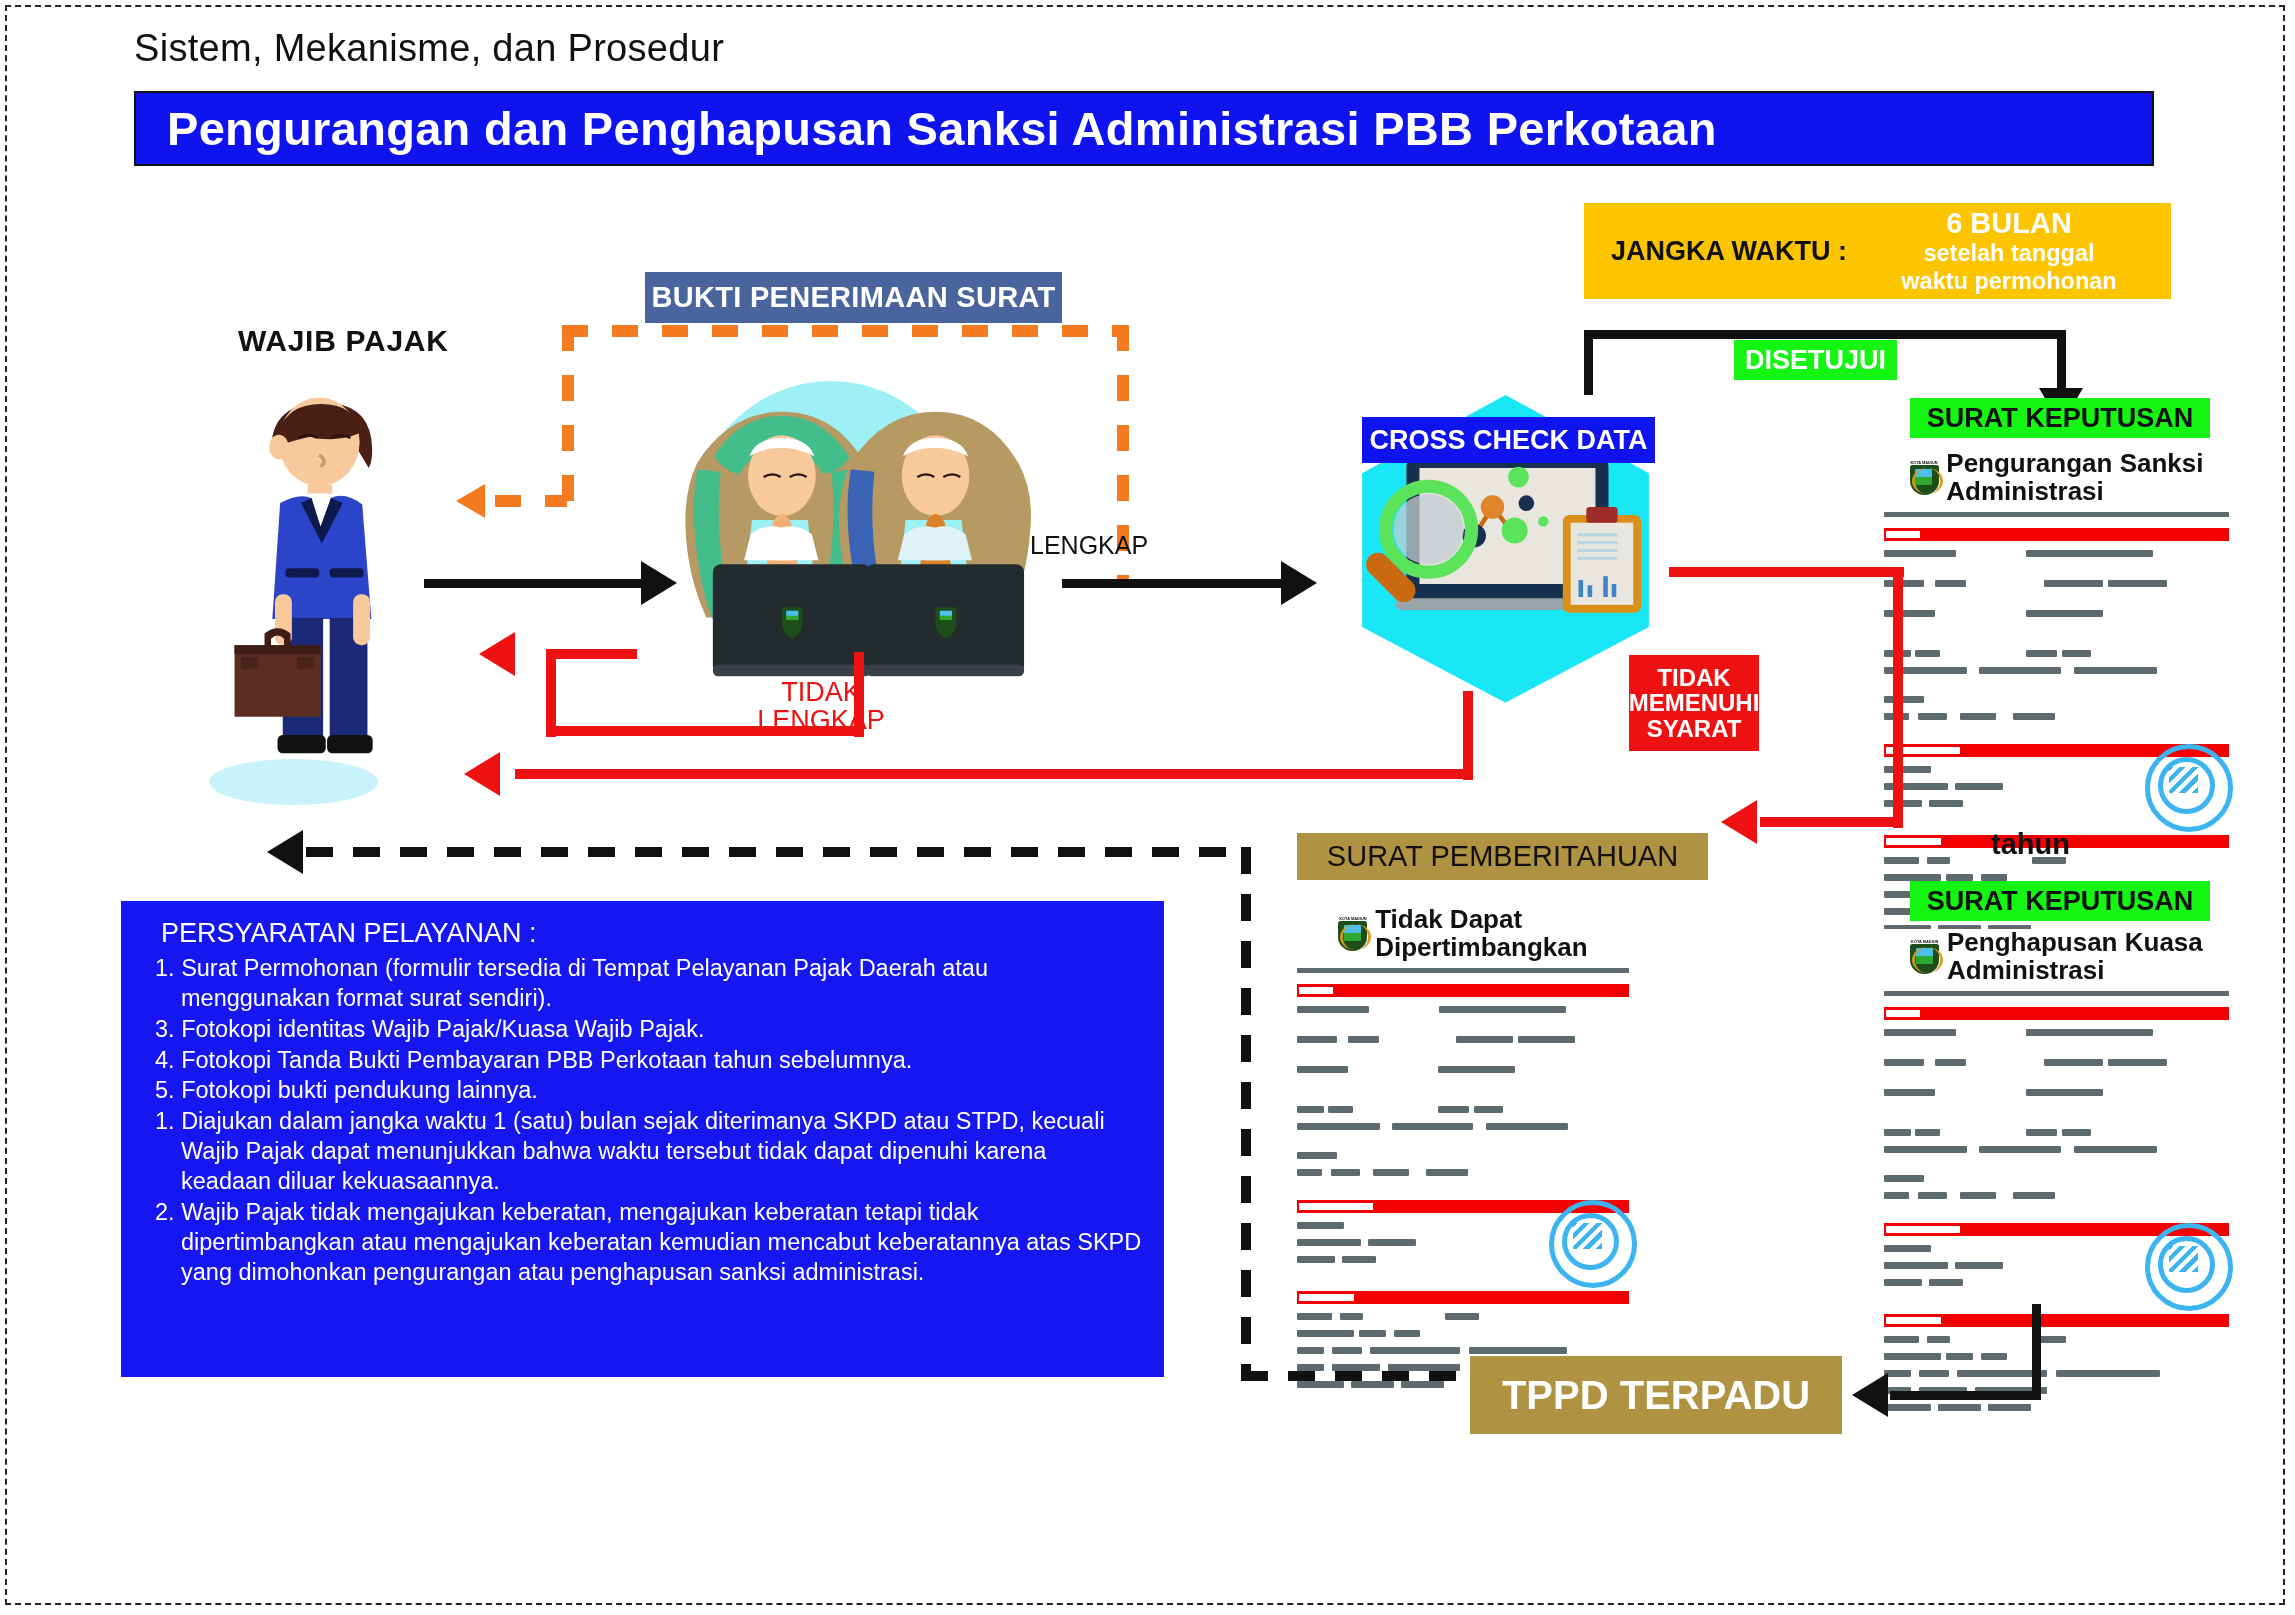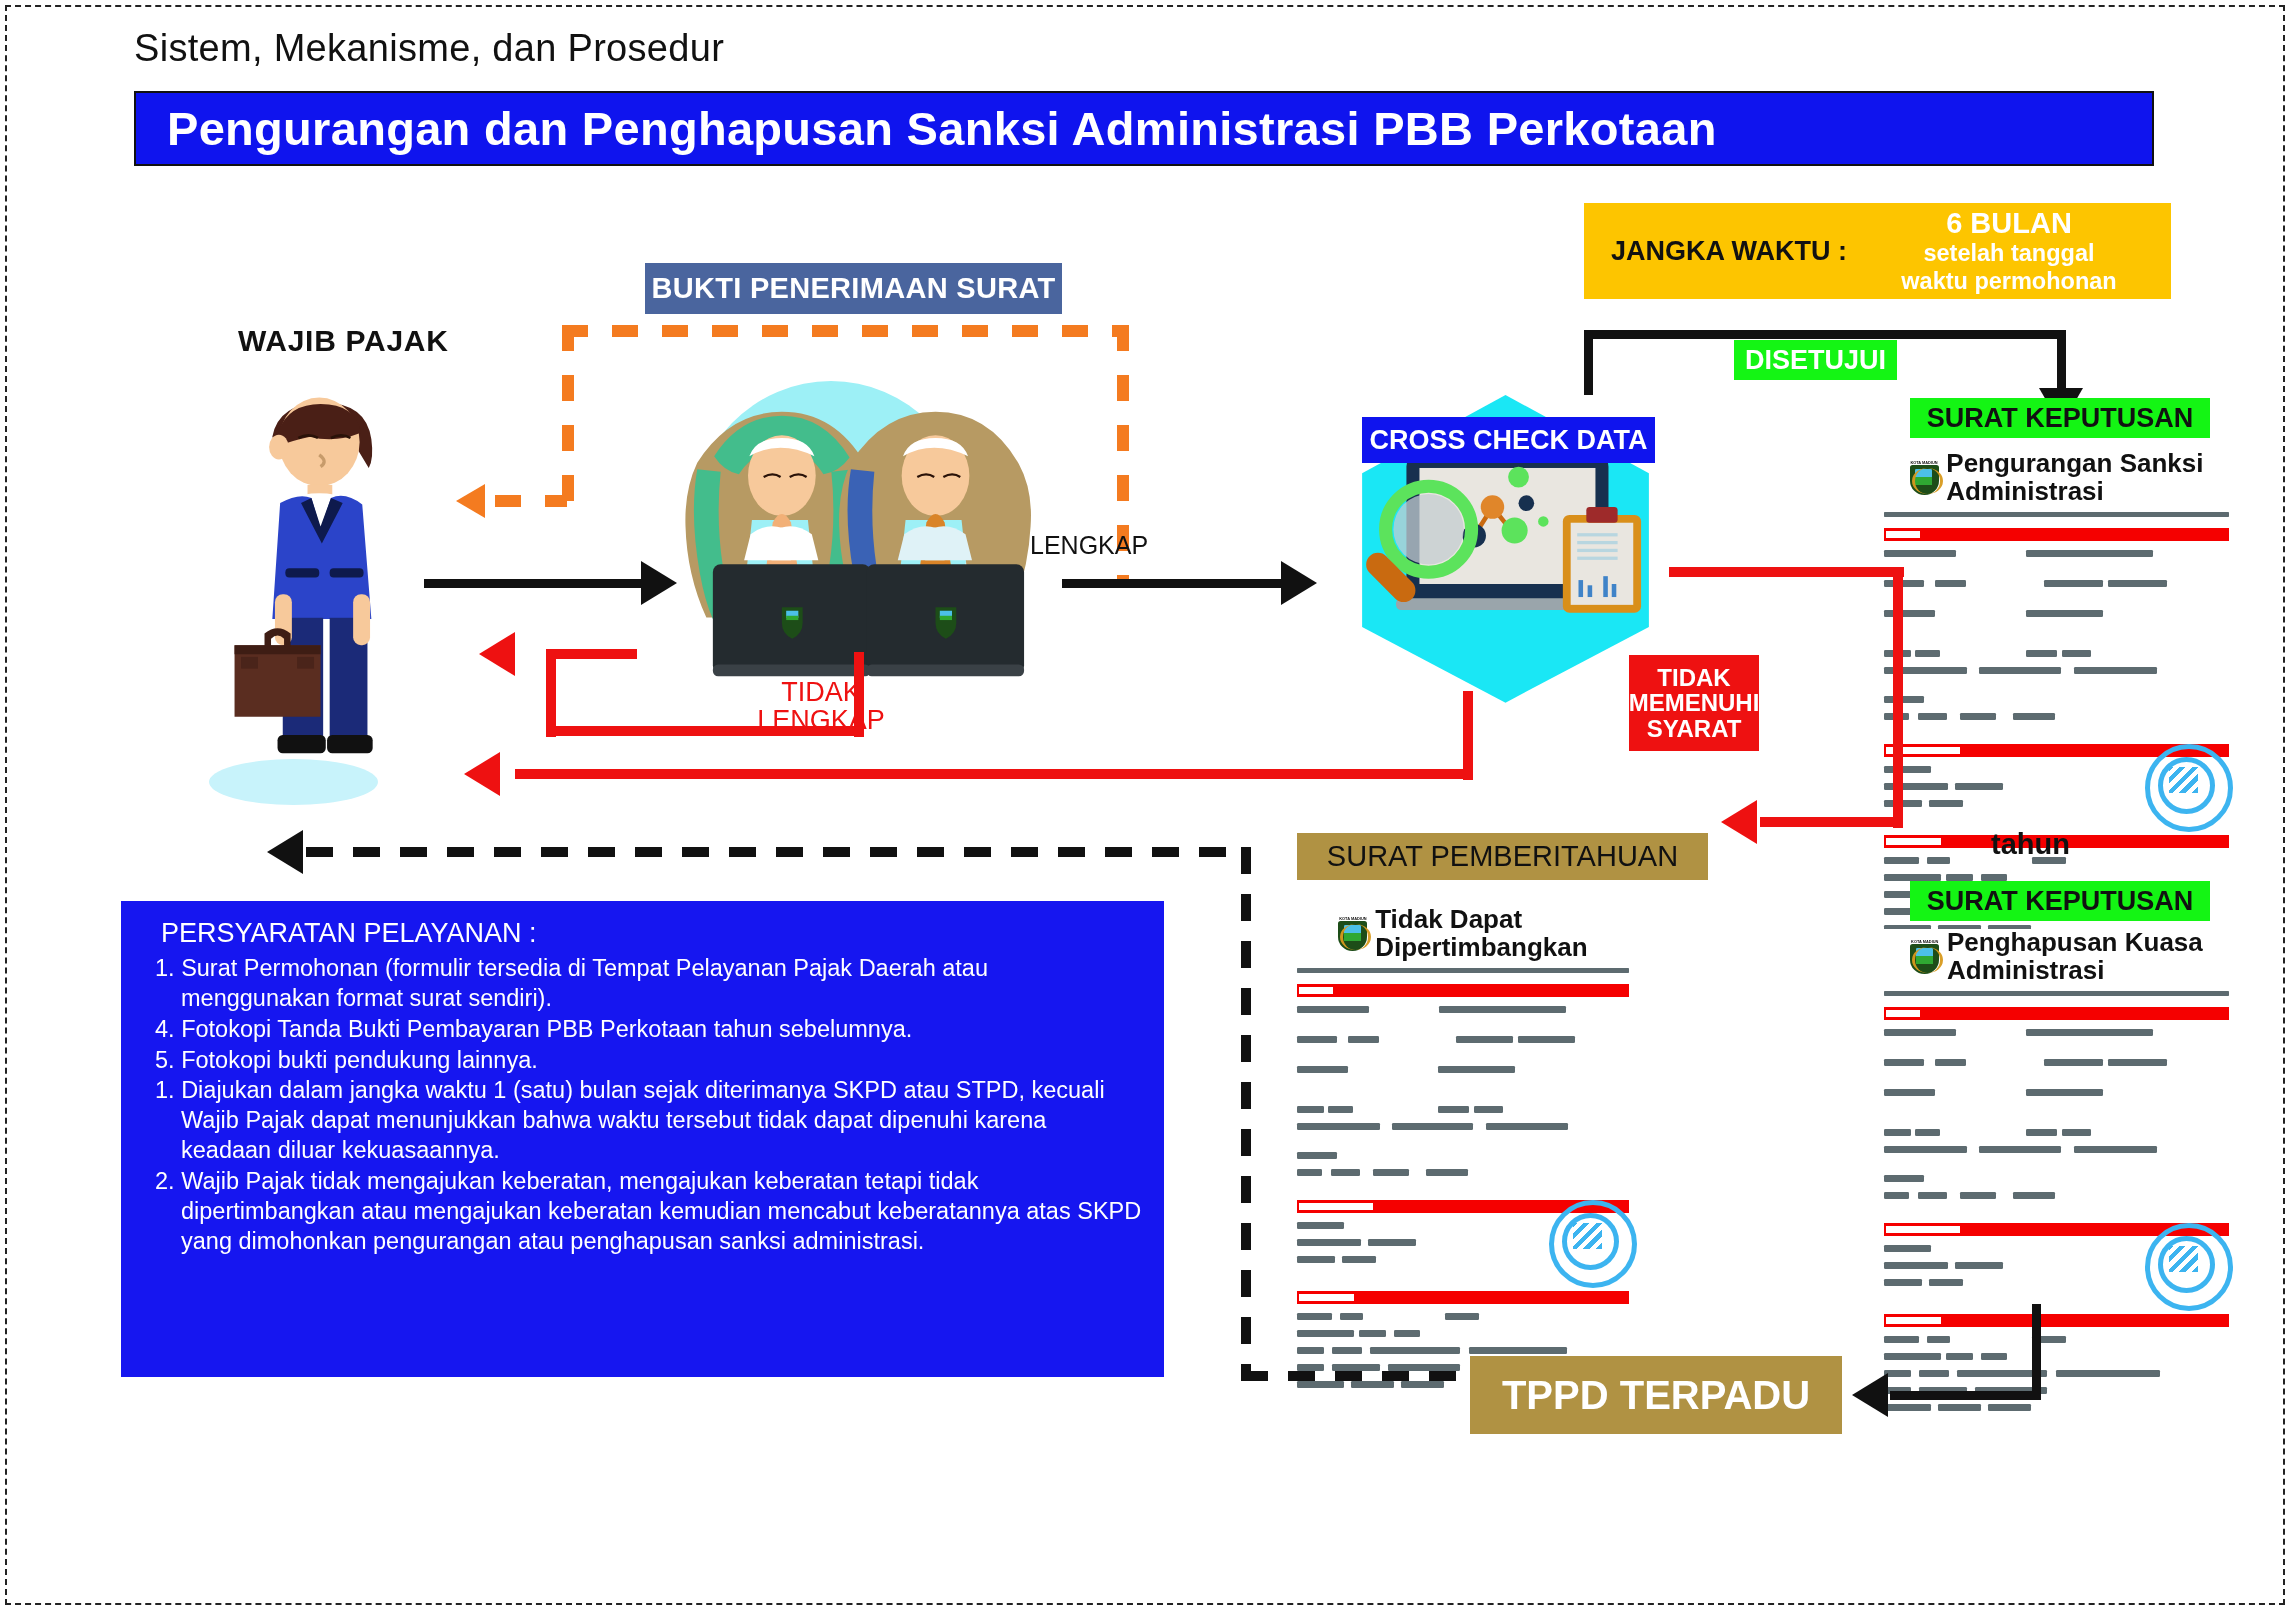--- a/index.html
+++ b/index.html
@@ -14,21 +14,21 @@
   
   #subtitle{left:134px;top:27px;font-size:38px;color:#111;letter-spacing:0.3px;}
   #titlebar{left:134px;top:91px;width:2020px;height:75px;background:#0f14ee;
             border:2.6px solid #111;box-sizing:border-box;display:flex;align-items:center;}
   #titlebar span{color:#fff;font-size:47px;font-weight:bold;padding-left:31px;letter-spacing:0.3px;}
 
   
   .lbl{display:flex;align-items:center;justify-content:center;text-align:center;
        font-weight:bold;line-height:1.05;box-sizing:border-box;}
 
-  #bukti{left:645px;top:263px;width:417px;height:51px;background:#4a659e;}
+  #bukti{left:645px;top:272px;width:417px;height:51px;background:#4a659e;}
   #bukti span{color:#fff;font-size:29px;letter-spacing:0.3px;}
 
   #crosscheck{left:1362px;top:417px;width:293px;height:46px;background:#0f14ee;z-index:6;}
   #crosscheck span{color:#fff;font-size:27px;}
 
   #jangka{left:1584px;top:203px;width:587px;height:96px;background:#fdc500;
           display:flex;align-items:center;padding-left:27px;box-sizing:border-box;}
   #jangka .jw{color:#111;font-size:27px;font-weight:bold;white-space:nowrap;}
   #jangka .jv{color:#fff;font-size:23.5px;font-weight:bold;text-align:center;flex:1;line-height:1.18;}
   #jangka .jv b{font-size:29px;display:block;}
@@ -466,20 +466,21 @@
 <div class="arrL" style="left:267px;top:830px;"></div>
 
 <div class="bar" style="left:2032px;top:1304px;width:9px;height:96px;"></div>
 <div class="bar" style="left:1890px;top:1391px;width:151px;height:9px;"></div>
 <div class="arrL" style="left:1852px;top:1373px;"></div>
 
 <div class="abs" id="info">
   <div class="h">PERSYARATAN PELAYANAN :</div>
   <ol>
     <li>1. Surat Permohonan (formulir tersedia di Tempat Pelayanan Pajak Daerah atau menggunakan format surat sendiri).</li>
+    <li>3. Fotokopi identitas Wajib Pajak/Kuasa Wajib Pajak.</li>
     <li>4. Fotokopi Tanda Bukti Pembayaran PBB Perkotaan tahun sebelumnya.</li>
     <li>5. Fotokopi bukti pendukung lainnya.</li>
   </ol>
   <ol class="n">
     <li>1. Diajukan dalam jangka waktu 1 (satu) bulan sejak diterimanya SKPD atau STPD, kecuali Wajib Pajak dapat menunjukkan bahwa waktu tersebut tidak dapat dipenuhi karena keadaan diluar kekuasaannya.</li>
     <li>2. Wajib Pajak tidak mengajukan keberatan, mengajukan keberatan tetapi tidak dipertimbangkan atau mengajukan keberatan kemudian mencabut keberatannya atas SKPD yang dimohonkan pengurangan atau penghapusan sanksi administrasi.</li>
   </ol>
 </div>
 
 

